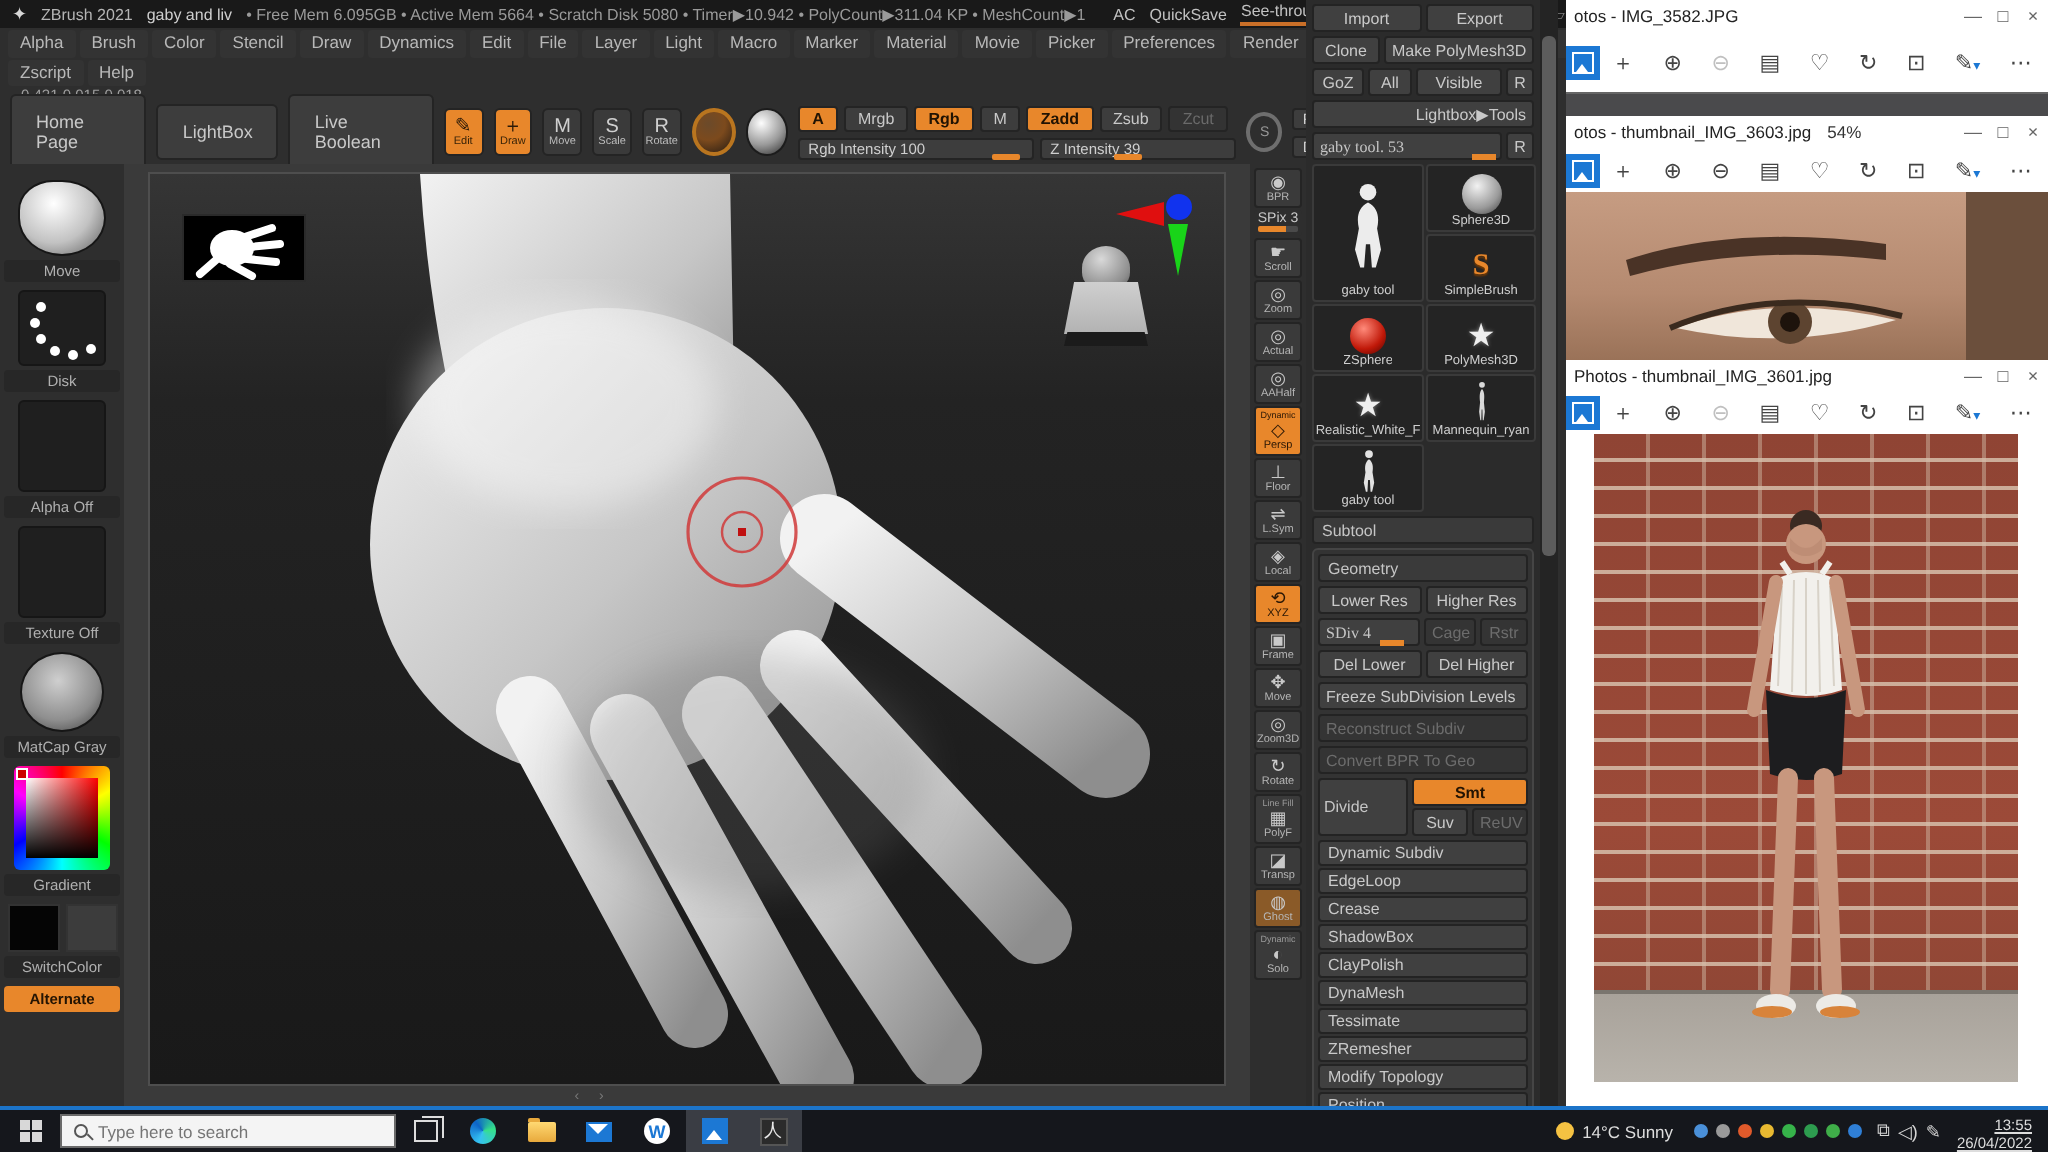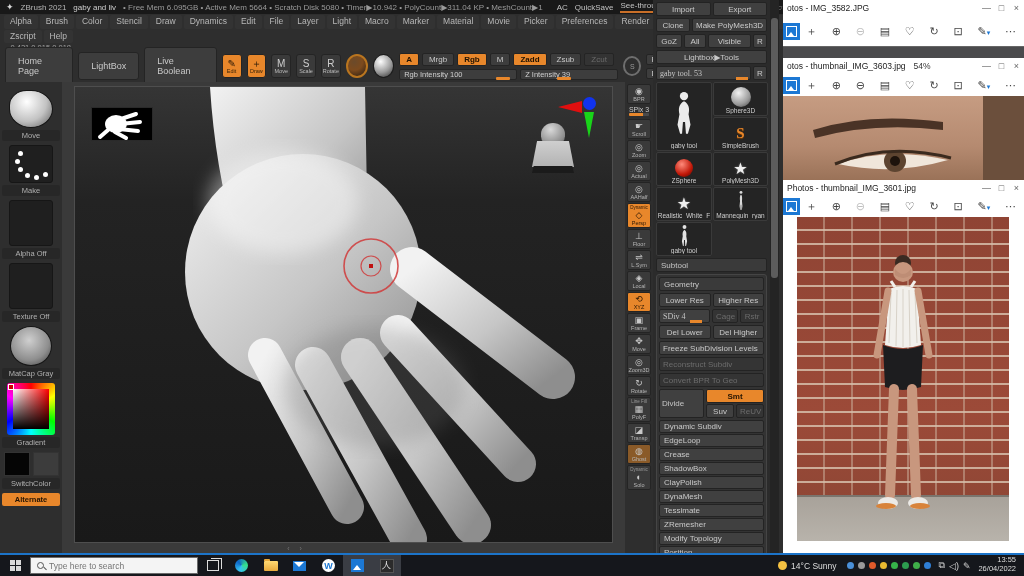--- a/index.html
+++ b/index.html
@@ -199,22 +199,22 @@
   .photoico:after { content:""; position:absolute; left:2px; bottom:2px; border-left:4px solid transparent;
     border-right:4px solid transparent; border-bottom:5px solid #fff; }
   .zbico { width:14px; height:14px; background:#2b2b2b; border:1px solid #555; color:#e8e8e8; font-size:9px;
     display:flex; align-items:center; justify-content:center; }
   .tb-spacer { flex:1; }
   .tb-weather { display:flex; align-items:center; gap:4px; font-size:8.5px; padding:0 6px; }
   .sun { width:9px; height:9px; border-radius:50%; background:#f5c242; }
   .tray { display:flex; align-items:center; gap:4px; padding:0 4px; }
   .dot { width:7px; height:7px; border-radius:50%; }
   .tray .glyph { font-size:9px; color:#d5d5d5; }
-  .tb-clock { display:flex; flex-direction:column; justify-content:flex-start; align-items:flex-end;
-    font-size:7.5px; line-height:9px; padding:0 8px 0 4px; }
+  .tb-clock { display:flex; flex-direction:column; justify-content:flex-end; align-items:flex-end;
+    font-size:7.5px; line-height:9px; padding:0 8px 0 4px;text-decoration:underline; }
 </style>
 </head>
 <body>
 
 <div id="screen">
 
   <div id="zbrush">
 
     <div class="zb-titlebar">
       <span class="zb-logo">✦</span>
@@ -322,21 +322,21 @@
       <div class="ls-tile ls-move"></div>
       <div class="ls-label">Move</div>
       <div class="ls-tile ls-dots">
         <i style="left:8px;top:5px"></i>
           <i style="left:5px;top:13px"></i>
           <i style="left:8px;top:21px"></i>
         <i style="left:15px;top:27px"></i>
           <i style="left:24px;top:29px"></i>
           <i style="left:33px;top:26px"></i>
       </div>
-      <div class="ls-label">Make</div>
+      <div class="ls-label">Disk</div>
       <div class="ls-tile" style="height:46px"></div>
       <div class="ls-label">Alpha Off</div>
       <div class="ls-tile" style="height:46px"></div>
       <div class="ls-label">Texture Off</div>
       <div class="ls-tile ls-matcap"></div>
       <div class="ls-label">MatCap Gray</div>
       <div class="ls-picker">
         <div class="sat"></div>
           <div class="cur"></div>
       </div>
@@ -508,21 +508,21 @@
         <span class="p-btn" style="width:34px">Clone</span>
         <span class="p-btn grow">Make PolyMesh3D</span>
       </div>
       <div class="p-row">
         <span class="p-btn" style="width:26px">GoZ</span>
         <span class="p-btn" style="width:22px">All</span>
         <span class="p-btn grow">Visible</span>
         <span class="p-btn" style="width:14px">R</span>
       </div>
       <div class="p-row">
-        <span class="p-btn grow" style="text-align:center">Lightbox▶Tools</span>
+        <span class="p-btn grow" style="text-align:right">Lightbox▶Tools</span>
       </div>
       <div class="p-row">
         <span class="p-slider"><span>gaby tool. 53</span><span class="knob" style="right:2px;"></span></span>
         <span class="p-btn" style="width:14px">R</span>
       </div>
 
       <div class="thumb-grid">
         <div class="tool-tile big">
           <svg viewBox="0 0 20 34" width="26" height="46">
               <g fill="#ececec">

